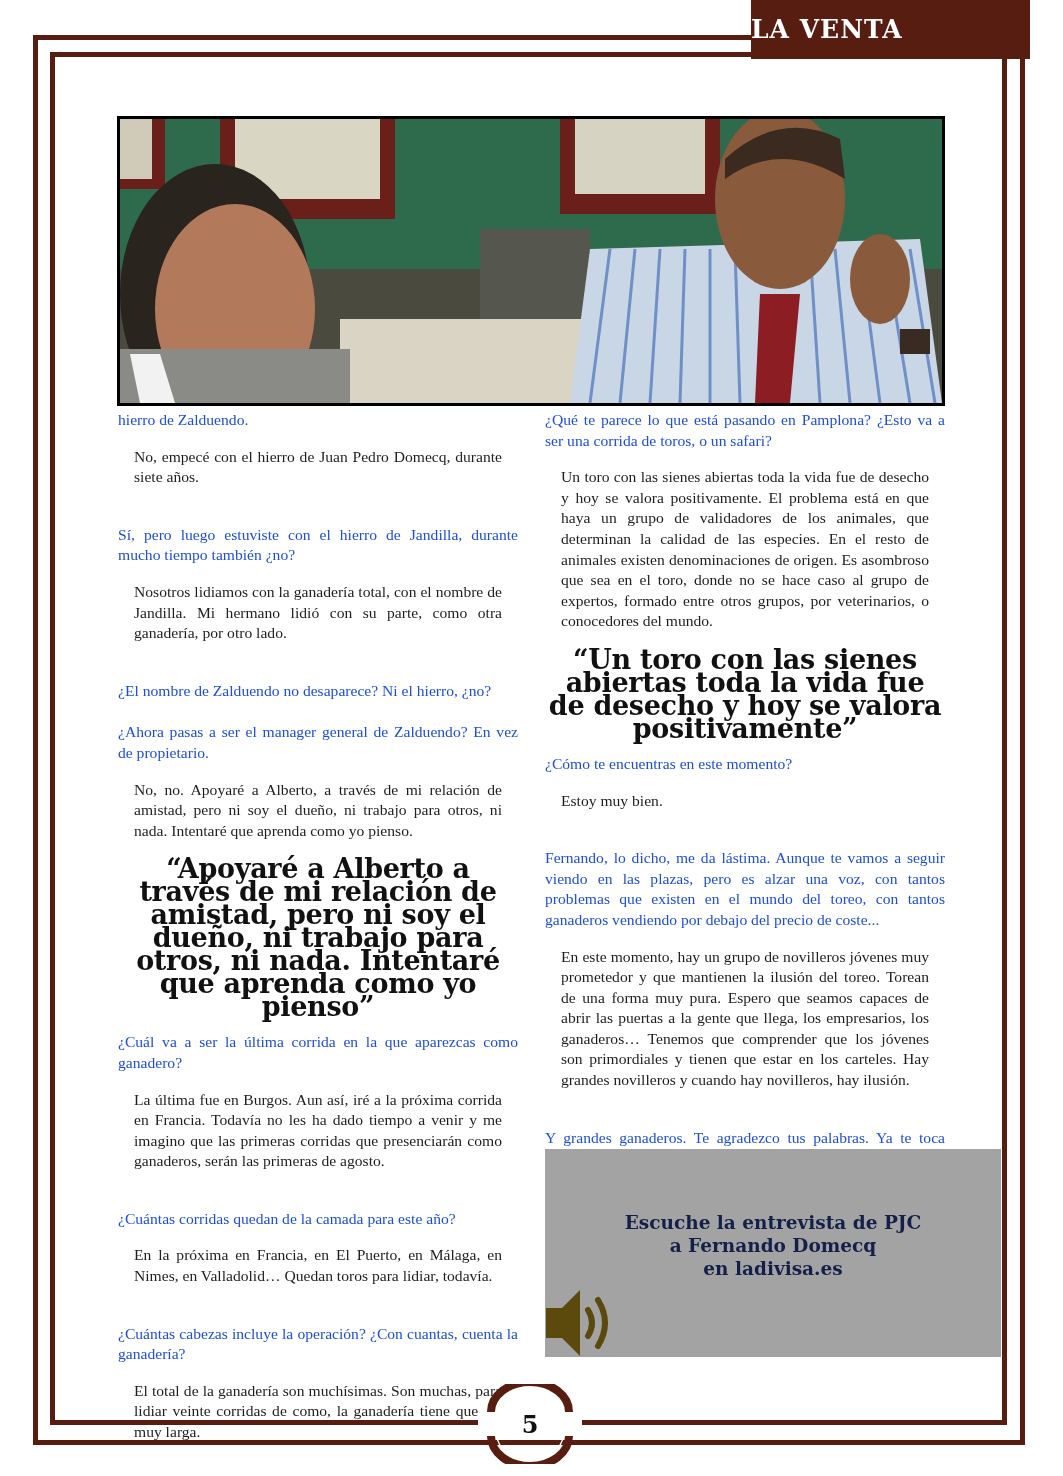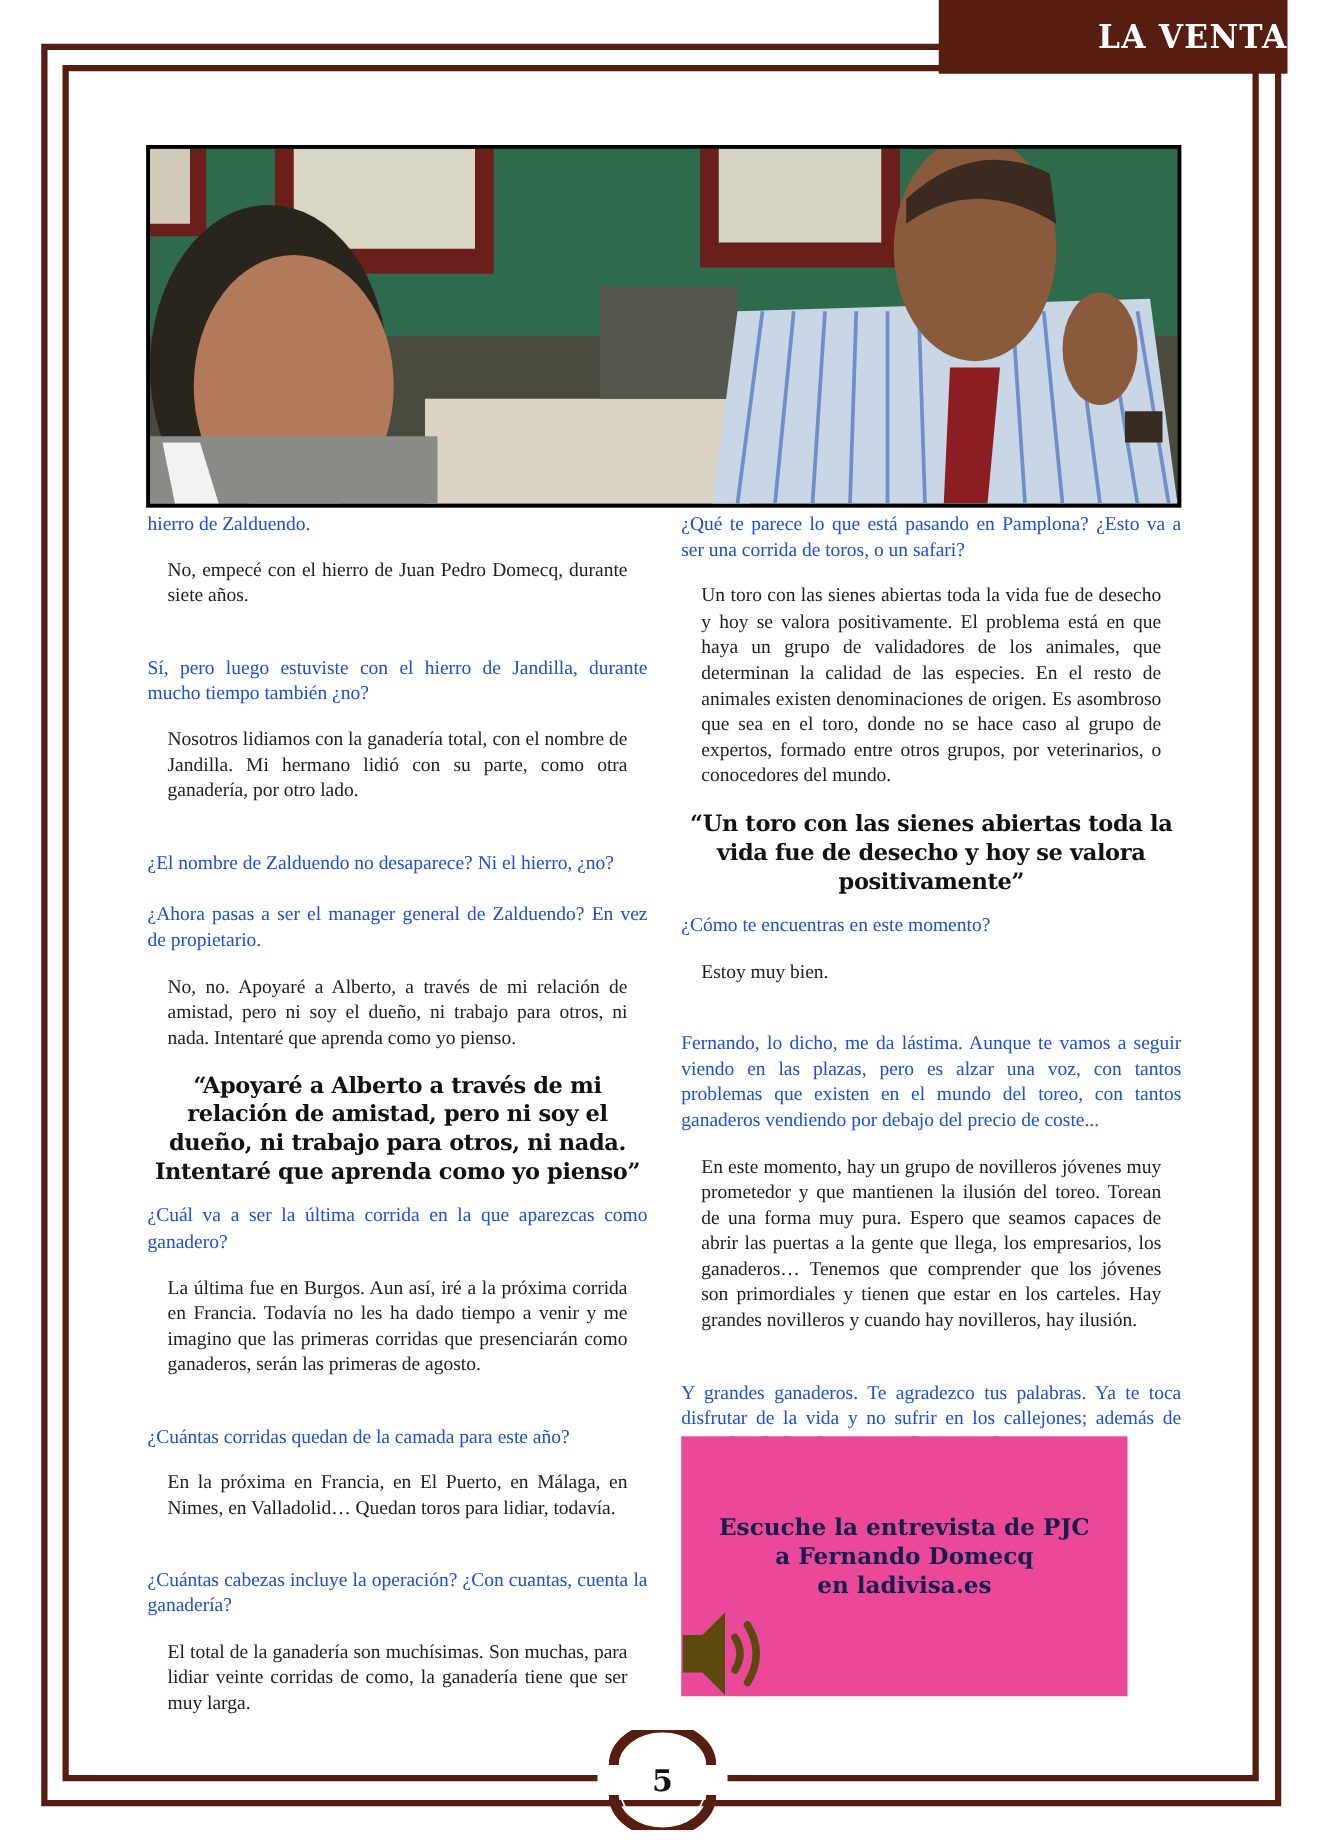--- a/index.html
+++ b/index.html
@@ -3,35 +3,35 @@
 <meta charset="utf-8">
 <style>
   html, body { margin:0; padding:0; }
   body { width:1063px; height:1476px; position:relative; background:#ffffff; overflow:hidden;
          font-family:"Liberation Serif", "DejaVu Serif", serif; }
   .frame-outer { position:absolute; left:33px; top:35px; width:982px; height:1400px;
                  border:5px solid #561d10; box-sizing:content-box; }
   .frame-inner { position:absolute; left:50px; top:52px; width:947px; height:1363px;
                  border:5px solid #561d10; }
   .header-tab { position:absolute; left:751px; top:0; width:279px; height:59px; background:#561d10;
-                display:flex; align-items:center; justify-content:flex-end; z-index:3; }
+                display:flex; align-items:center; justify-content:flex-start; z-index:3; }
   .header-tab span { color:#ffffff; font-family:"DejaVu Serif", serif; font-weight:bold;
                      font-size:25px; letter-spacing:1px; transform:scaleY(1.05); }
   .photo { position:absolute; left:117px; top:116px; width:822px; height:284px; border:3px solid #000;
            overflow:hidden; background:#2f6a4a; }
   .photo svg { display:block; width:100%; height:100%; }
   .col { position:absolute; width:400px; font-size:15.6px; line-height:20.6px; color:#222; }
   .col-left { left:118px; top:410px; }
   .col-right { left:545px; top:410px; }
   .q { color:#1d4ed8; text-align:justify; margin:0; }
   .a { color:#1e1e1e; text-align:justify; margin:16px; }
   .gap { height:21px; }
-  .pull { font-family:"DejaVu Serif", serif; font-weight:bold; font-size:18px; line-height:23px;
+  .pull { font-family:"DejaVu Serif", serif; font-weight:bold; font-size:27px; line-height:23px;
           text-align:center; color:#111; margin:0 0 14px 0; letter-spacing:-0.3px; }
-  .audio-box { position:absolute; left:545px; top:1149px; width:357px; height:208px; background:#ec4899; }
+  .audio-box { position:absolute; left:545px; top:1149px; width:456px; height:208px; background:#a3a3a3; }
   .audio-text { position:absolute; left:0; right:0; top:62px; text-align:center;
                 font-family:"DejaVu Serif", serif; font-weight:bold; font-size:18.5px; line-height:23px;
                 color:#15204a; }
   .speaker { position:absolute; left:1px; top:139px; width:70px; height:70px; }
   .page-num-wrap { position:absolute; left:487px; top:1384px; width:86px; height:80px; z-index:3; }
   .page-num-gap { position:absolute; left:478px; top:1408px; width:104px; height:28px; background:#fff; z-index:2; }
   .page-num { position:absolute; left:0; right:0; top:26px; text-align:center; z-index:4;
               font-family:"DejaVu Serif", serif; font-weight:bold; font-size:24px; color:#111; }
 </style>
 </head>

